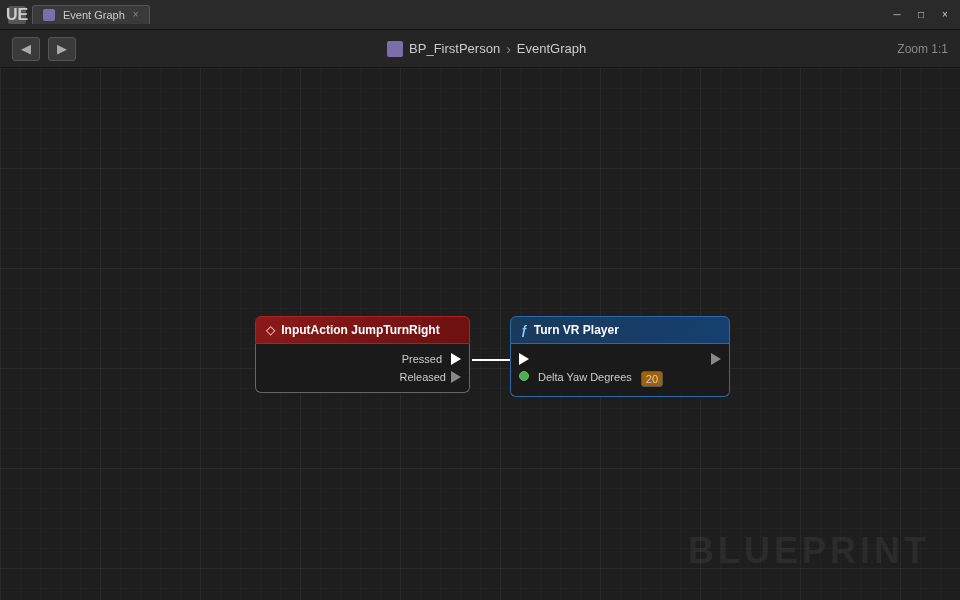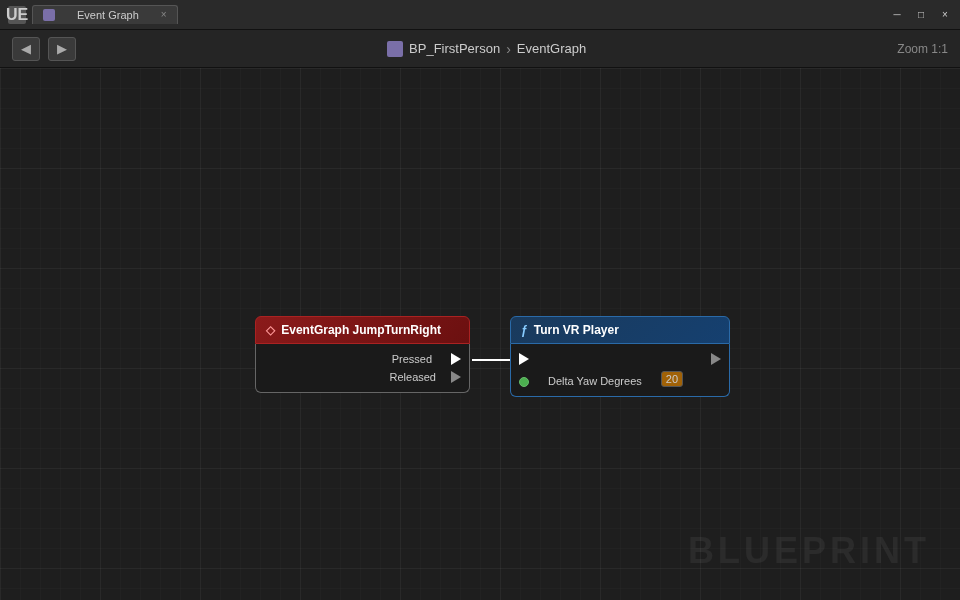--- a/index.html
+++ b/index.html
@@ -40,21 +40,21 @@
       color: #ccc;
       font-weight: bold;
     }
     .tab {
       background: #3a3a3a;
       border: 1px solid #555;
       border-bottom: none;
       border-radius: 3px 3px 0 0;
       padding: 3px 10px;
       display: flex;
-      gap: 22px;
+      gap: 8px;
       font-size: 11px;
       color: #ccc;
     }
     .tab-icon {
       width: 12px;
       height: 12px;
       background: #7a6fa8;
       border-radius: 2px;
       display: inline-block;
     }
@@ -222,26 +222,25 @@
       font-size: 12px;
       color: #ff9999;
     }
     .node-header-icon.blue {
       color: #88ccff;
     }
 
     
     .pin-row {
       display: flex;
-      align-items: flex-end;
+      align-items: flex-start;
       padding: 3px 8px;
       font-size: 11px;
       color: #ccc;
       position: relative;
-      gap: 10px;
     }
     .pin-row.right {
       justify-content: flex-end;
     }
     .pin-row.left {
       justify-content: flex-start;
     }
 
     .pin-dot {
       width: 10px;
@@ -337,21 +336,21 @@
 <div class="canvas">
 
   <svg class="connector-svg">
 
     <path d="M 472 292 C 495 292, 495 292, 520 292" stroke="white" stroke-width="2" fill="none"></path>
   </svg>
 
   <div class="node input-action-node">
     <div class="node-header">
       <span class="node-header-icon">◇</span>
-      <span>EventGraph JumpTurnRight</span>
+      <span>InputAction JumpTurnRight</span>
     </div>
     <div class="node-body">
 
       <div class="pin-row right">
         <span class="pin-label">Pressed</span>
         <div style="width:0;height:0;border-top:6px solid transparent;border-bottom:6px solid transparent;border-left:10px solid #fff;margin-left:4px;"></div>
       </div>
 
       <div class="pin-row right">
         <span class="pin-label">Released</span>

